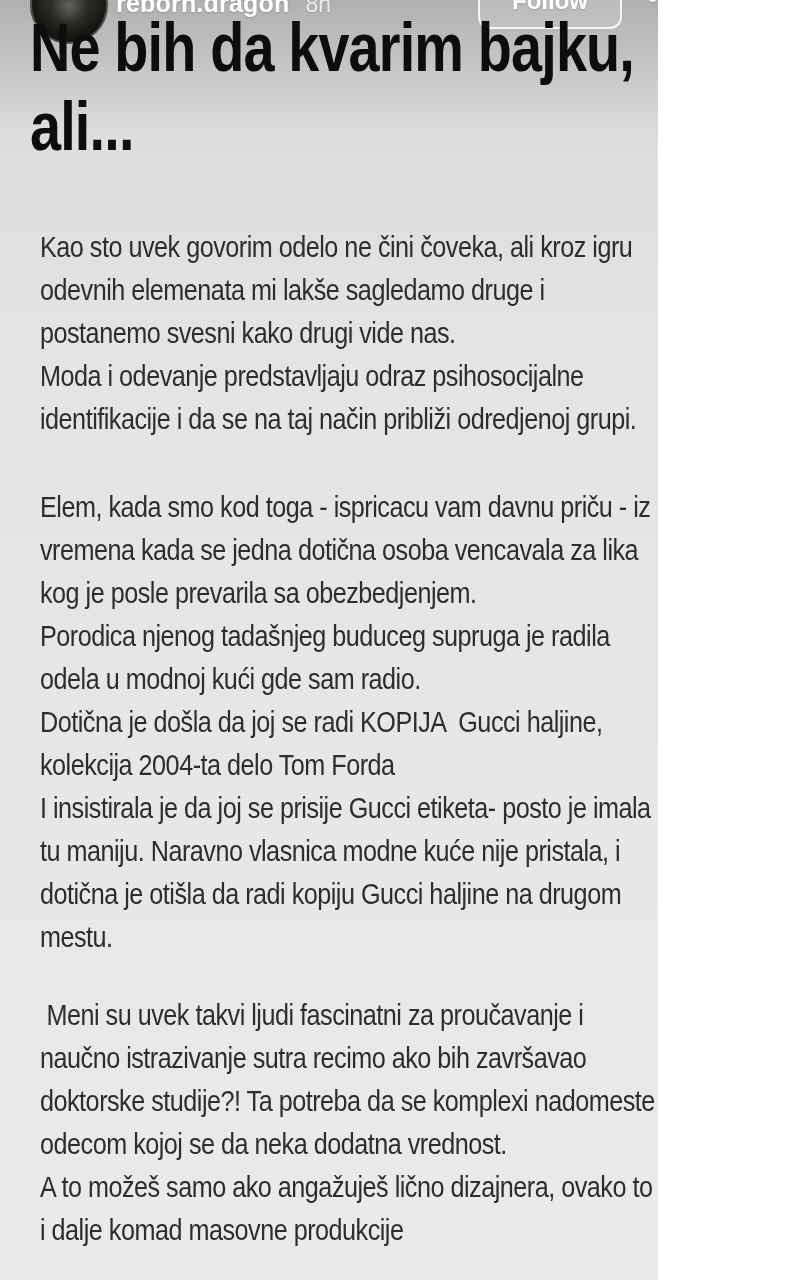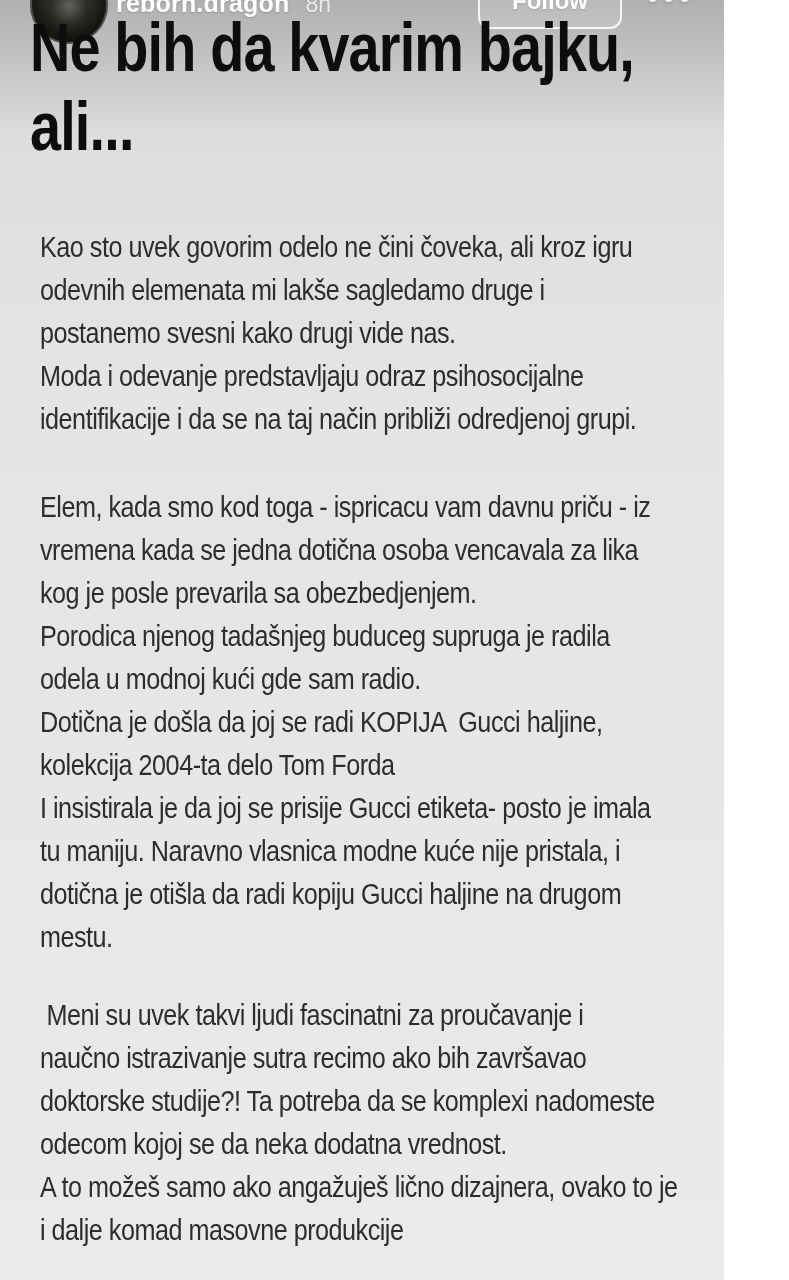--- a/index.html
+++ b/index.html
@@ -1,18 +1,18 @@
 <!DOCTYPE html>
 <html><head>
 <meta charset="utf-8">
 <style>
   html, body { margin: 0; padding: 0; }
   .screen {
     position: relative;
-    width: 724px;
+    width: 658px;
     height: 1280px;
     overflow: hidden;
     background: linear-gradient(180deg, #cscsc 0%, #e6e6e6 100%);
     background: linear-gradient(180deg, #cdcdcd 0%, #dddddd 10%, #e4e4e4 28%, #eaeaea 100%);
     font-family: "Liberation Sans", sans-serif;
   }
   .top-scrim {
     position: absolute;
     left: 0; top: 0; right: 0;
     height: 140px;

